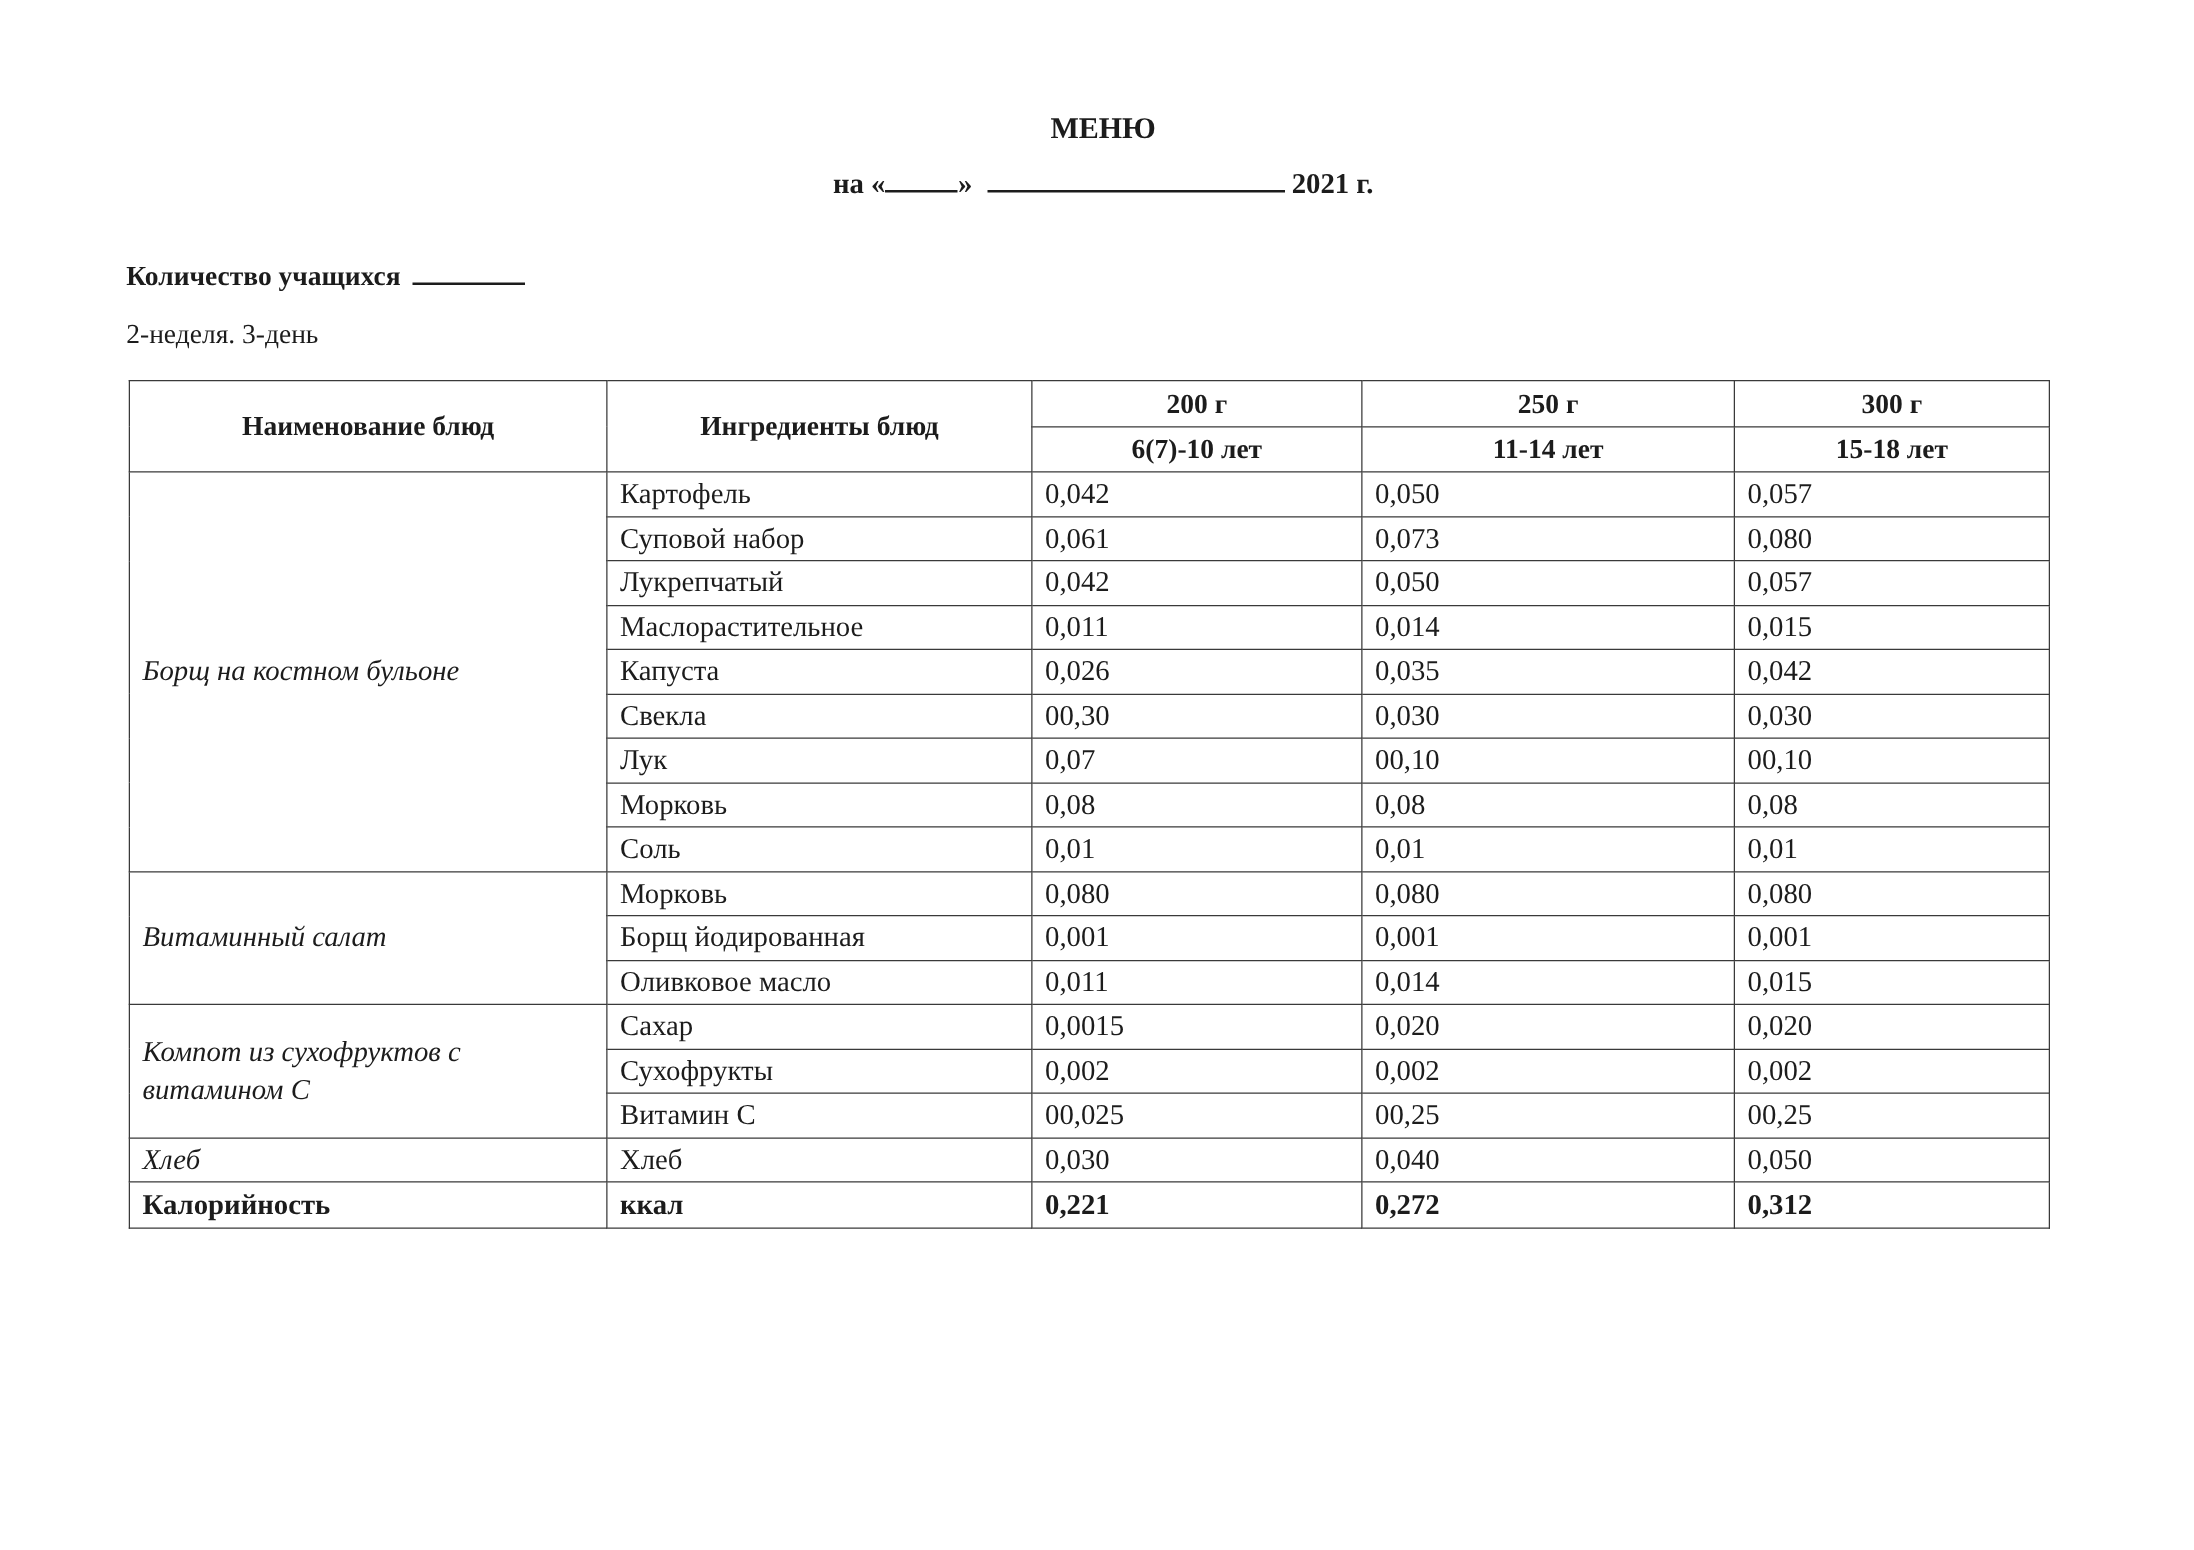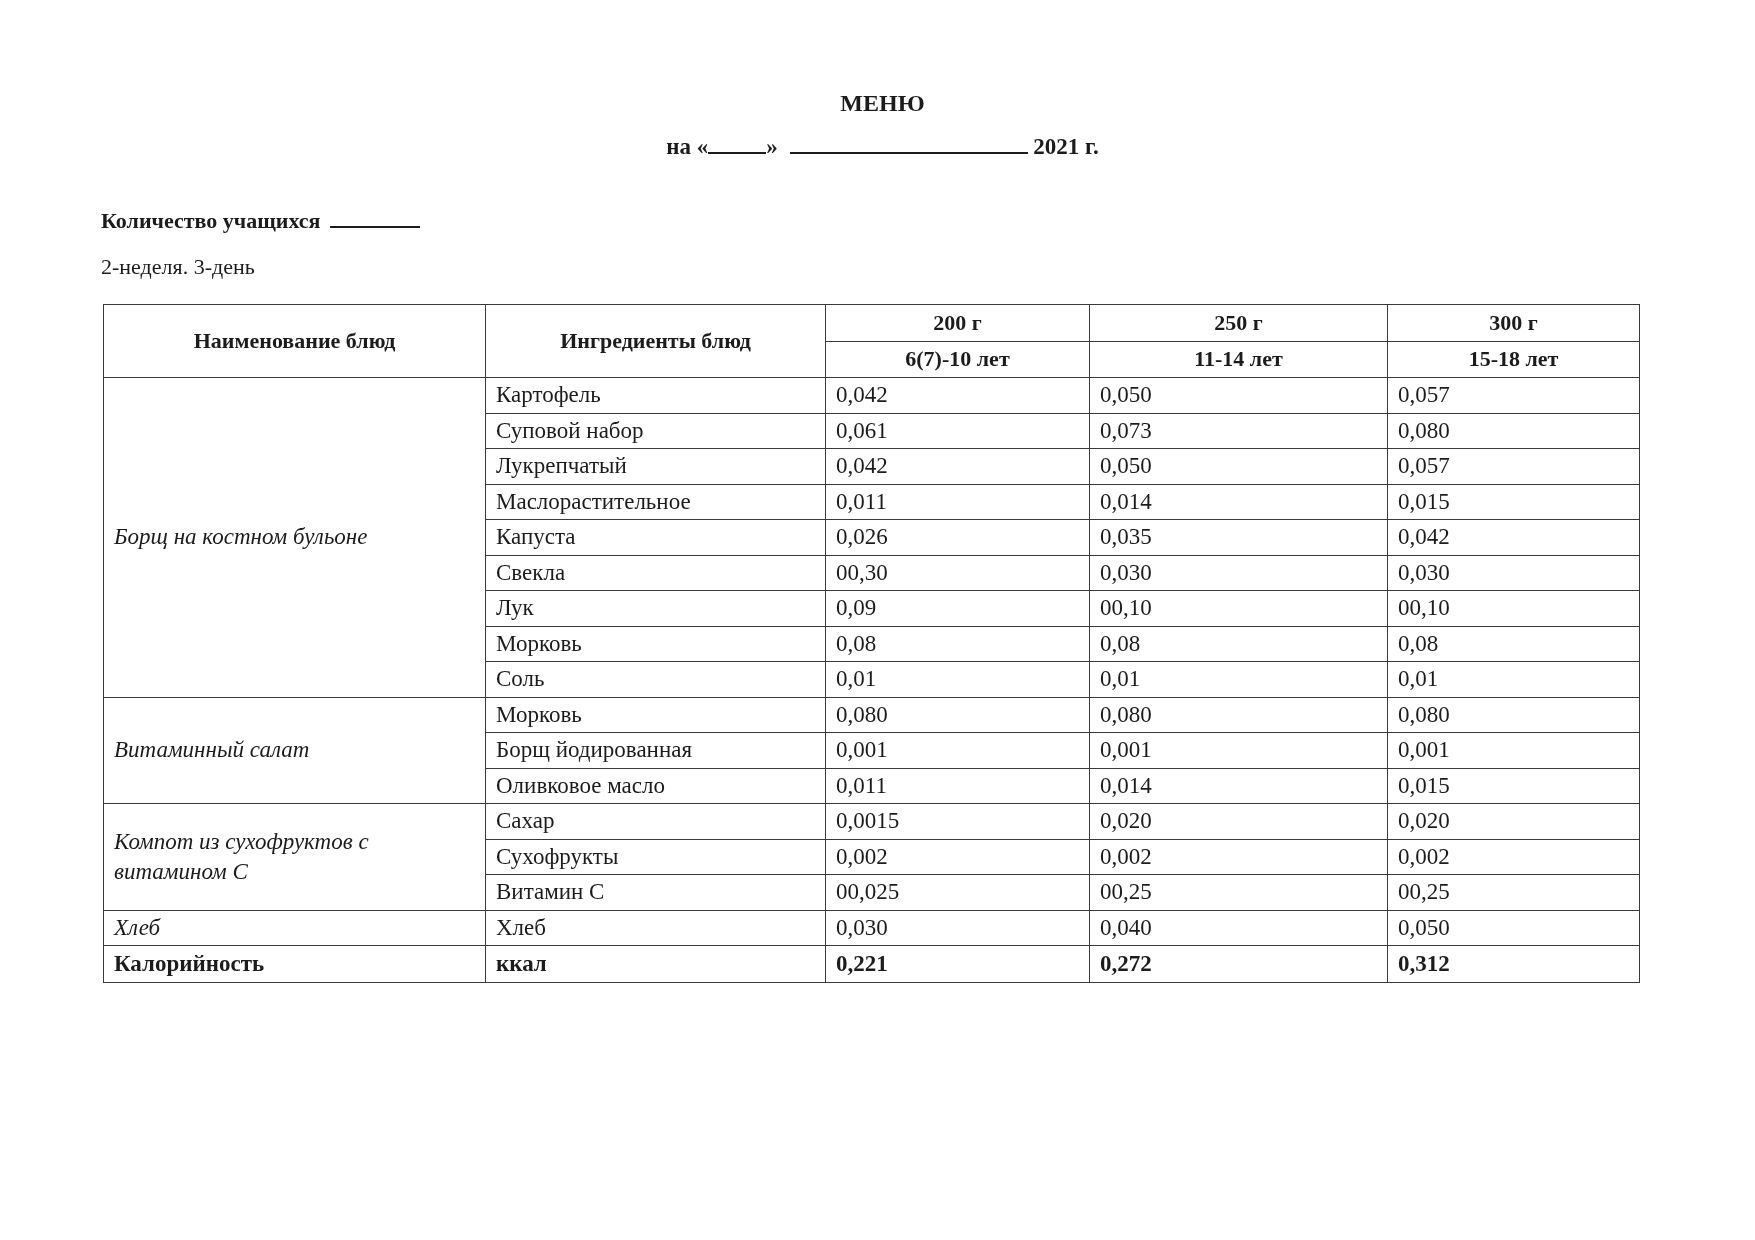--- a/index.html
+++ b/index.html
@@ -168,21 +168,21 @@
         <td class="num">0,042</td>
       </tr>
       <tr>
         <td>Свекла</td>
         <td class="num">00,30</td>
         <td class="num">0,030</td>
         <td class="num">0,030</td>
       </tr>
       <tr>
         <td>Лук</td>
-        <td class="num">0,09</td>
+        <td class="num">0,07</td>
         <td class="num">00,10</td>
         <td class="num">00,10</td>
       </tr>
       <tr>
         <td>Морковь</td>
         <td class="num">0,08</td>
         <td class="num">0,08</td>
         <td class="num">0,08</td>
       </tr>
       <tr>

